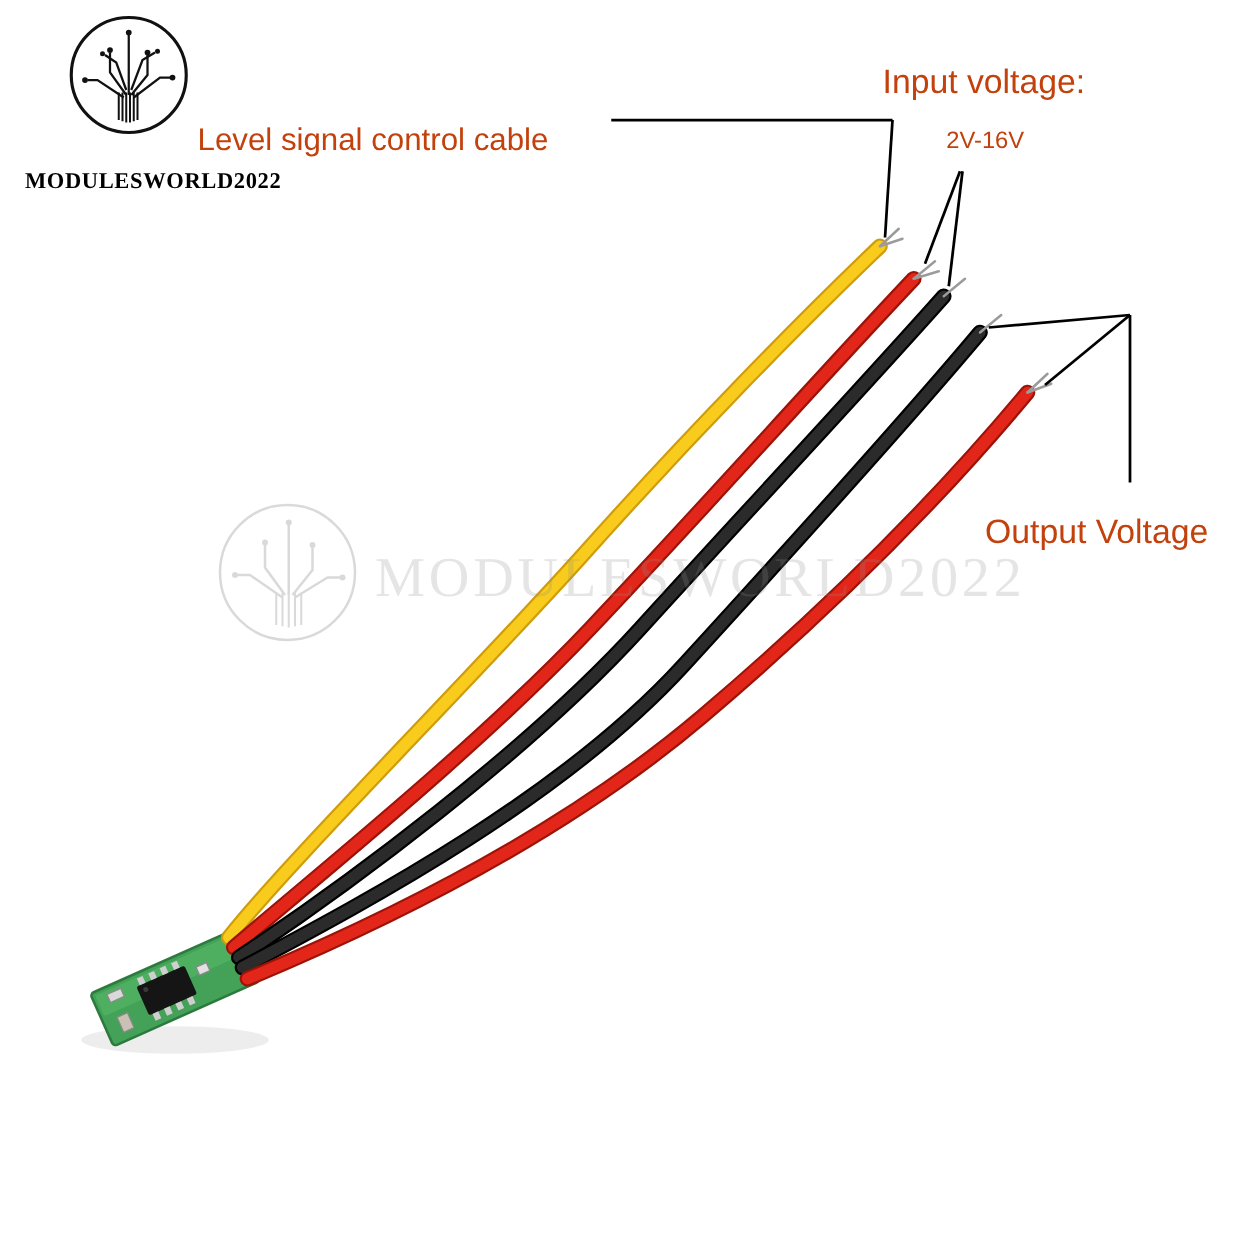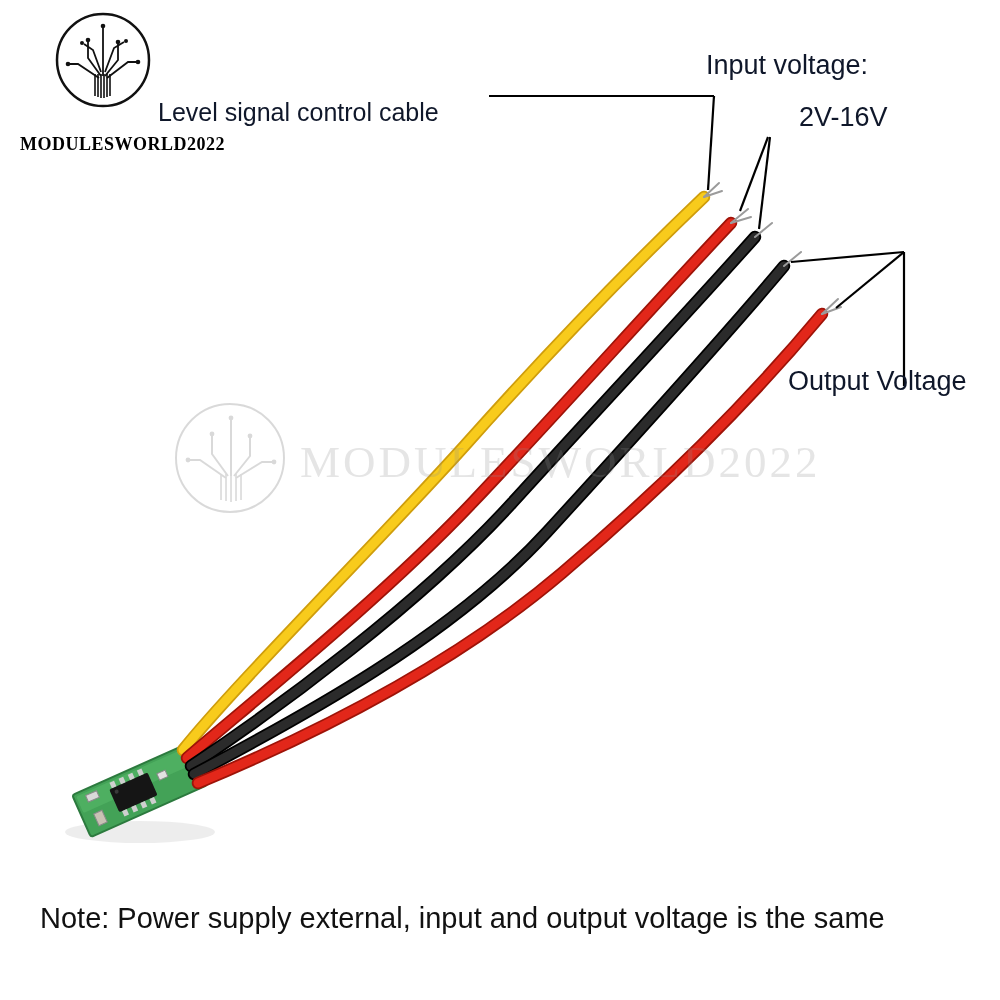--- a/index.html
+++ b/index.html
@@ -1,25 +1,25 @@
 <!DOCTYPE html>
 <html><head>
 <meta charset="utf-8">
 <style>
   html,body{margin:0;padding:0;background:#fff;}
   .stage{
     position:relative;width:1000px;height:1000px;background:#ffffff;
     font-family:"Liberation Sans",sans-serif;overflow:hidden;
   }
   .photo-svg{position:absolute;left:0;top:0;width:1000px;height:1000px;}
-  .label{position:absolute;color:#0f172a;white-space:nowrap;}
+  .label{position:absolute;color:#c2410c;white-space:nowrap;}
   .label-level{left:158px;top:82px;font-size:25px;margin-top:16px;}
   .label-input{left:706px;top:50px;font-size:27px;}
-  .label-range{left:757px;top:102px;font-size:27px;margin-left:42px;}
-  .label-output{left:788px;top:366px;font-size:27px;}
+  .label-range{left:757px;top:102px;font-size:19px;}
+  .label-output{left:788px;top:410px;font-size:27px;}
   .label-note{left:40px;top:902px;font-size:29px;color:#111;}
   .brand-text{
     position:absolute;left:20px;top:134px;font-family:"Liberation Serif",serif;
     font-weight:bold;font-size:18px;letter-spacing:0.5px;color:#000;
   }
   .wm-text{
     font-family:"Liberation Serif",serif;font-size:45px;letter-spacing:3px;
     fill:#8f8f8f;opacity:0.45;
   }
   .leader{stroke:#000;stroke-width:2.2;fill:none;}
@@ -154,17 +154,16 @@
   </svg>
 
   <div class="label label-level">Level signal control cable</div>
 
   <div class="label label-input">Input voltage:</div>
 
   <div class="label label-range">2V-16V</div>
 
   <div class="label label-output">Output Voltage</div>
 
-  <div class="label label-note">Note: Power supply external, input and output voltage is the same</div>
 
   <div class="brand-text">MODULESWORLD2022</div>
 
 </div>
 
 </body></html>

